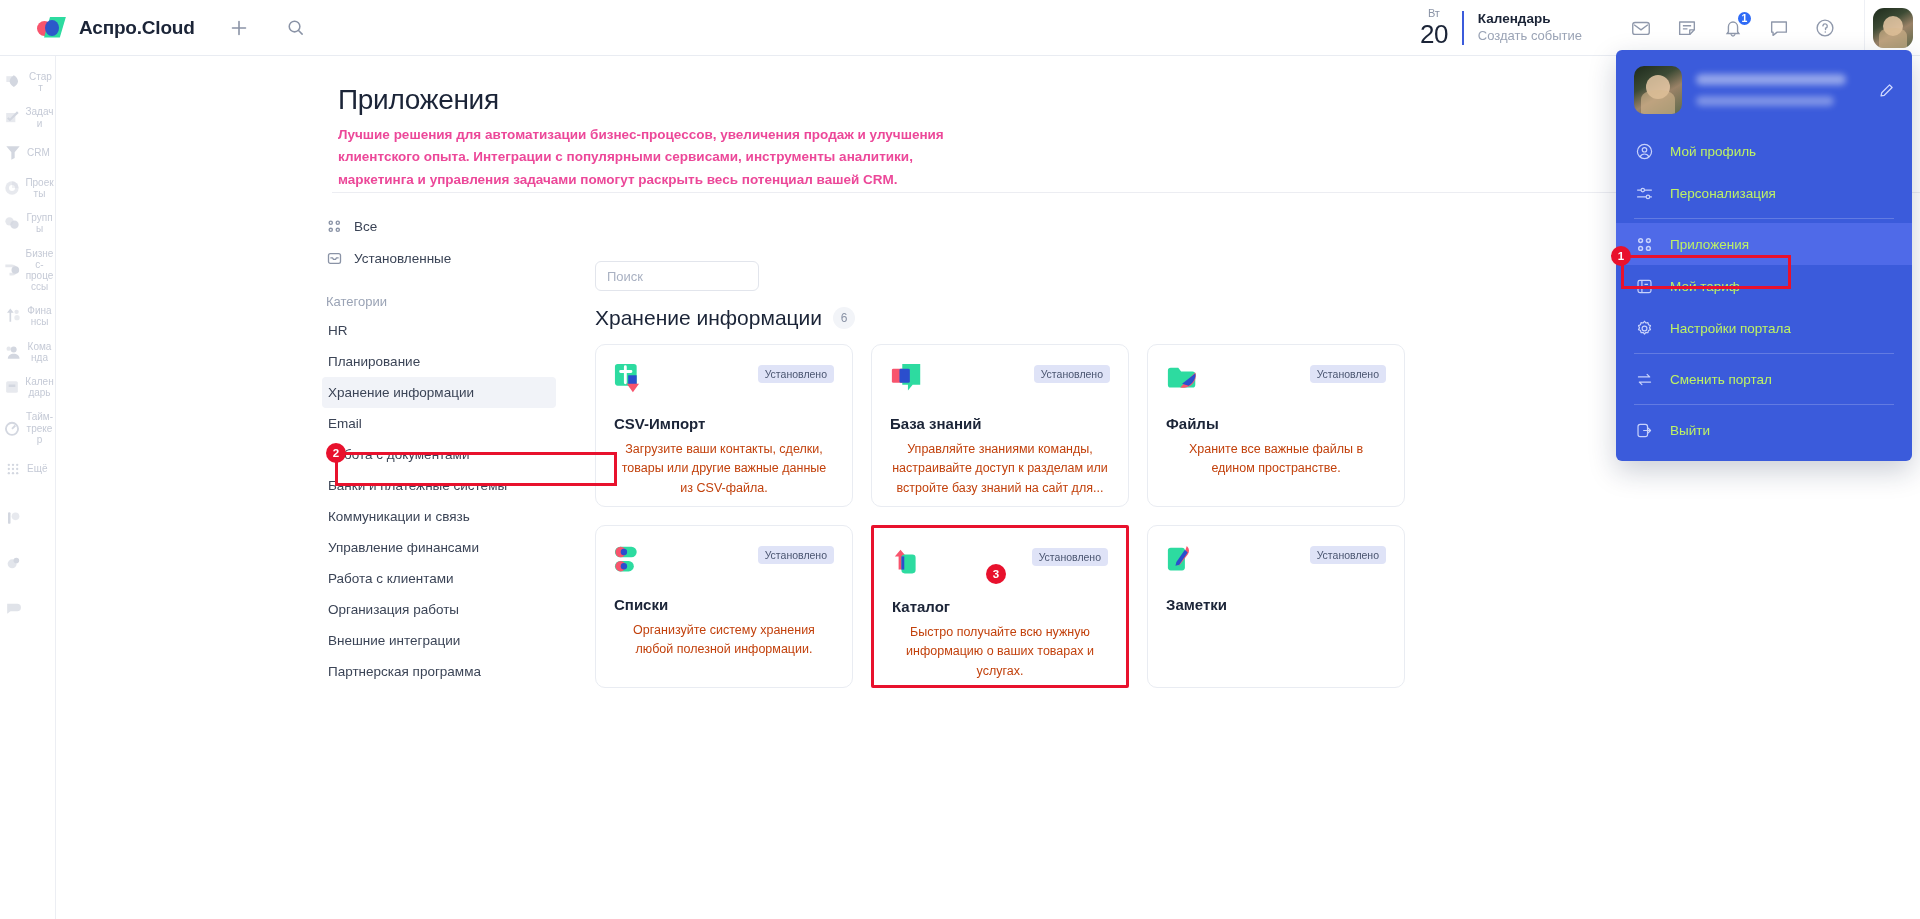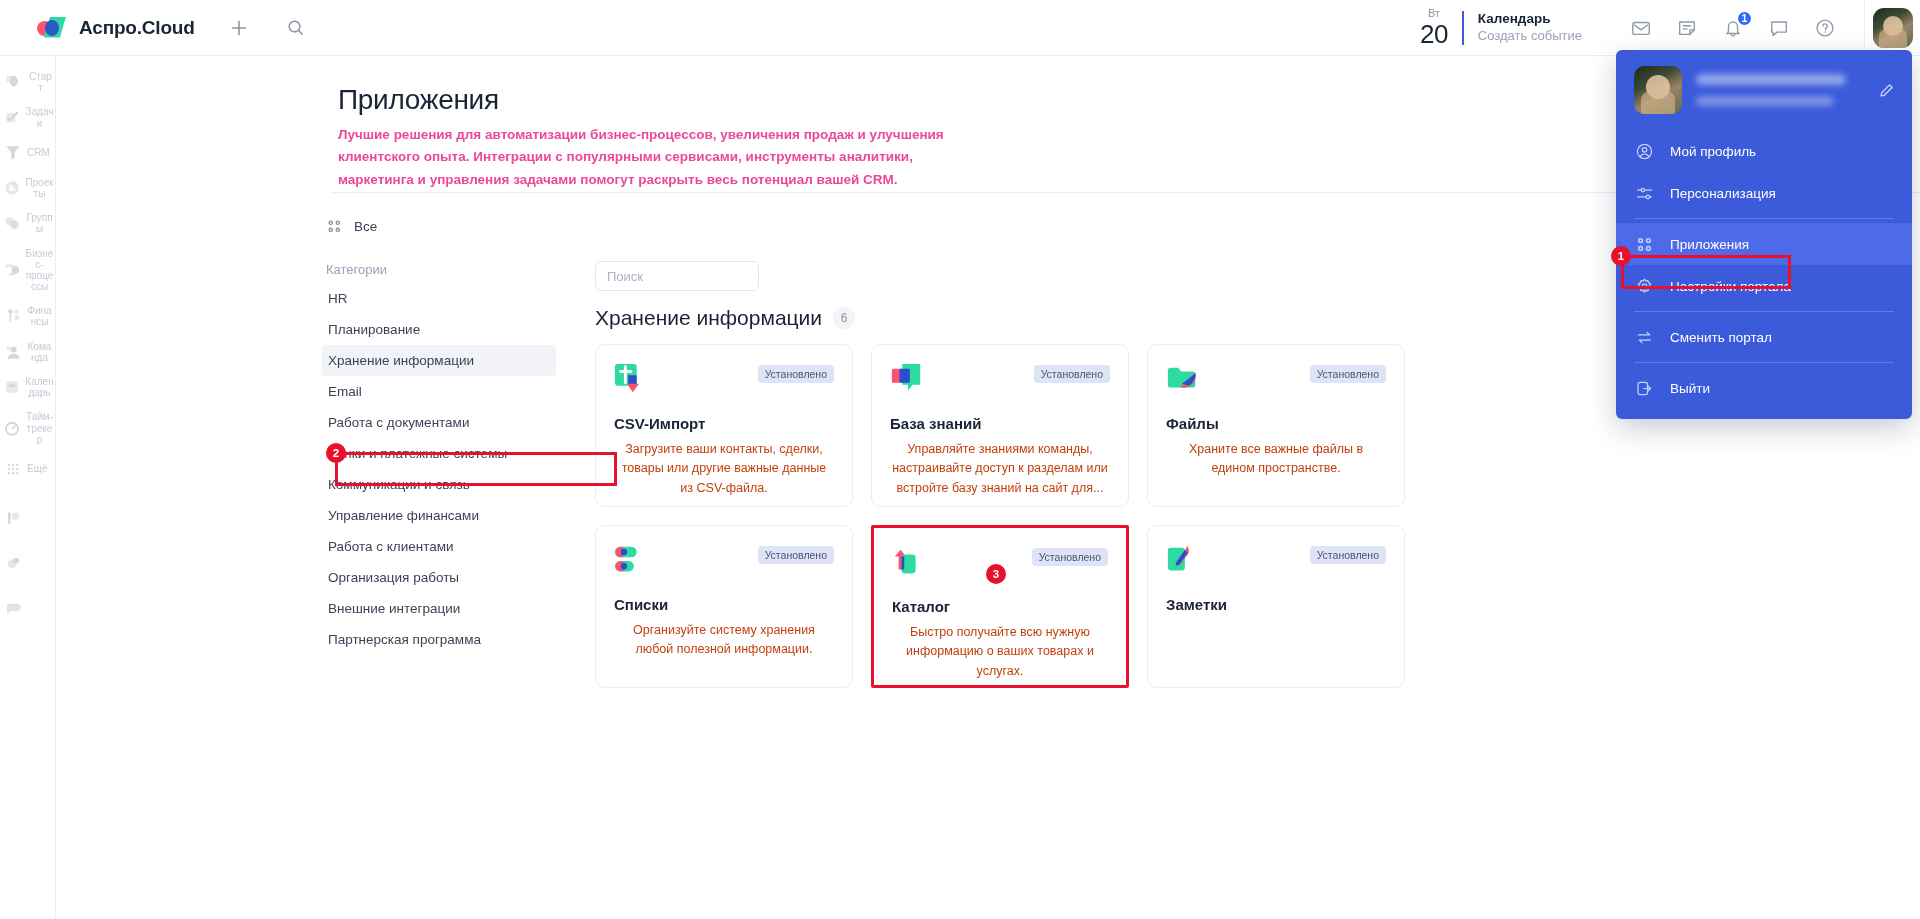--- a/index.html
+++ b/index.html
@@ -199,21 +199,21 @@
     border-radius:40% 40% 0 0; background:#d7b98f; opacity:.6;
   }
   .dd-names { flex: 1; }
   .blur-line { height: 11px; border-radius: 6px; background: rgba(255,255,255,.45); filter: blur(3px); }
   .blur-line.l1 { width: 150px; }
   .blur-line.l2 { width: 138px; margin-top: 11px; height: 10px; background: rgba(255,255,255,.35); }
   .dd-edit { color: #cfd8ff; width: 20px; height: 20px; cursor: pointer; display:flex;align-items:center;justify-content:center;}
   .dd-sep { height: 1px; background: rgba(255,255,255,.2); margin: 4px 18px; }
   .dd-item {
     display: flex; align-items: center; gap: 16px; height: 42px; padding: 0 18px;
-    font-size: 13.5px; color: #ffffff; cursor: pointer;
+    font-size: 13.5px; color: #bef264; cursor: pointer;
   }
   .dd-item.sel { background: #4f6ae8; }
   .dd-ic { width: 20px; height: 20px; color: #c8d2fb; display:flex; align-items:center; justify-content:center; flex:none;}
 </style>
 </head>
 <body>
 
 <div class="topbar">
   <div class="brand">
     <div class="brand-logo">
@@ -434,20 +434,29 @@
     <div class="filt-row">
       <span class="filt-ic">
         <svg width="15" height="15" viewBox="0 0 16 16" fill="none" stroke="currentColor" stroke-width="1.5">
           <circle cx="4" cy="4" r="1.7"></circle>
             <circle cx="11.5" cy="4" r="1.7"></circle>
             <circle cx="4" cy="11.5" r="1.7"></circle>
             <circle cx="11.5" cy="11.5" r="1.7"></circle>
         </svg>
       </span>
       <span>Все</span>
+    </div>
+    <div class="filt-row">
+      <span class="filt-ic">
+        <svg width="15" height="15" viewBox="0 0 16 16" fill="none" stroke="currentColor" stroke-width="1.4" stroke-linejoin="round">
+          <rect x="1.6" y="2.8" width="12.8" height="10.4" rx="2"></rect>
+            <path d="M3.6 7.4h2.3l1 1.6h2.2l1-1.6h2.3"></path>
+        </svg>
+      </span>
+      <span>Установленные</span>
     </div>
 
     <div class="filt-head">Категории</div>
 
     <div class="cat-row">HR</div>
     <div class="cat-row">Планирование</div>
     <div class="cat-row active">Хранение информации</div>
     <div class="cat-row">Email</div>
     <div class="cat-row">Работа с документами</div>
     <div class="cat-row">Банки и платежные системы</div>
@@ -613,20 +622,30 @@
       <svg width="19" height="19" viewBox="0 0 22 22" fill="none" stroke="currentColor" stroke-width="1.7">
         <circle cx="6.5" cy="6.5" r="2.2"></circle>
           <circle cx="15.5" cy="6.5" r="2.2"></circle>
           <circle cx="6.5" cy="15.5" r="2.2"></circle>
           <circle cx="15.5" cy="15.5" r="2.2"></circle>
       </svg>
     </span>
     <span>Приложения</span>
   </div>
 
+  <div class="dd-item">
+    <span class="dd-ic">
+      <svg width="19" height="19" viewBox="0 0 22 22" fill="none" stroke="currentColor" stroke-width="1.4" stroke-linejoin="round">
+        <rect x="3.5" y="4" width="15" height="14" rx="2"></rect>
+          <path d="M8 4v14"></path>
+          <path d="M11 8.5h4M11 12h4"></path>
+      </svg>
+    </span>
+    <span>Мой тариф</span>
+  </div>
 
   <div class="dd-item">
     <span class="dd-ic">
       <svg width="19" height="19" viewBox="0 0 22 22" fill="none" stroke="currentColor" stroke-width="1.4" stroke-linejoin="round">
         <circle cx="11" cy="11" r="2.8"></circle>
         <path d="M11 2.6l1.5 2 2.5-.5 .6 2.5 2.3 1.1-1.1 2.3 1.1 2.3-2.3 1.1-.6 2.5-2.5-.5-1.5 2-1.5-2-2.5.5-.6-2.5-2.3-1.1 1.1-2.3-1.1-2.3 2.3-1.1.6-2.5 2.5.5z"></path>
       </svg>
     </span>
     <span>Настройки портала</span>
   </div>

